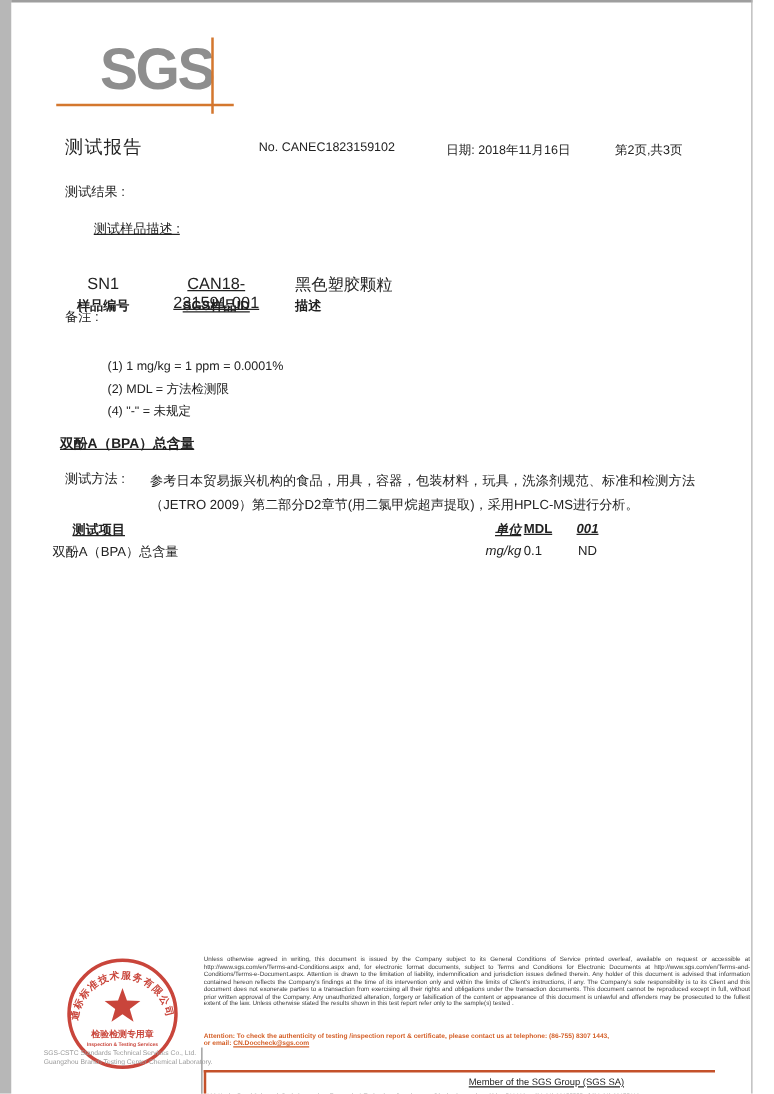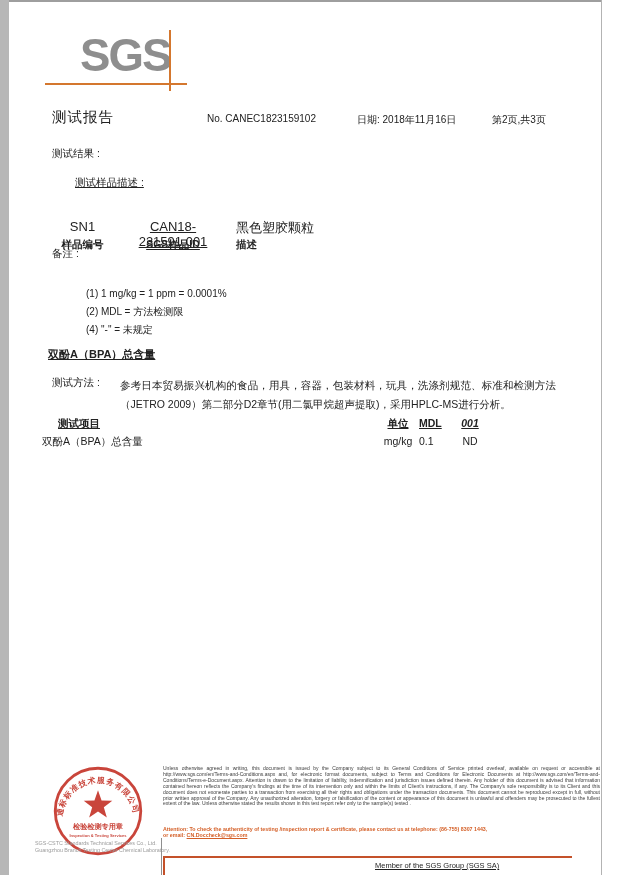--- a/index.html
+++ b/index.html
@@ -35,21 +35,21 @@
   .notes-list{left:86px;top:264px;font-size:10px;line-height:18px;margin-top:21px;}
   
   .bpa-heading{left:48px;top:347px;font-size:11px;font-weight:bold;text-decoration:underline;}
   .method-label{left:52px;top:376px;}
   .method-text{left:120px;top:376px;width:436px;font-size:10.5px;line-height:19px;text-align:justify;}
   
   .rt-head{top:417px;font-size:10.5px;font-weight:bold;}
   .rt-row{top:435px;font-size:10.5px;}
   .rt-c1h{left:58px;text-decoration:underline;}
   .rt-c1{left:42px;}
-  .rt-c2{left:379px;width:38px;text-align:center;}
+  .rt-c2{left:379px;width:38px;text-align:right;font-style:italic;}
   .rt-c3{left:419px;width:30px;text-align:left;}
   .rt-c4{left:454px;width:32px;text-align:center;}
   .underline{text-decoration:underline;}
   .italic{font-style:italic;}
   
   .disclaimer{left:163px;top:766px;width:437px;font-size:5px;line-height:5.9px;color:#3c3c3c;text-align:justify;}
   .attention{left:163px;top:826px;width:437px;font-size:5.3px;line-height:6.4px;font-weight:bold;color:#d45f27;}
   .attention .email{text-decoration:underline;}
   .addr-block{left:161px;top:838px;border-left:1px solid #8f8f8f;padding-left:3px;color:#2e2e2e;white-space:pre;}
   .addr-en{font-size:4.9px;line-height:7px;}

